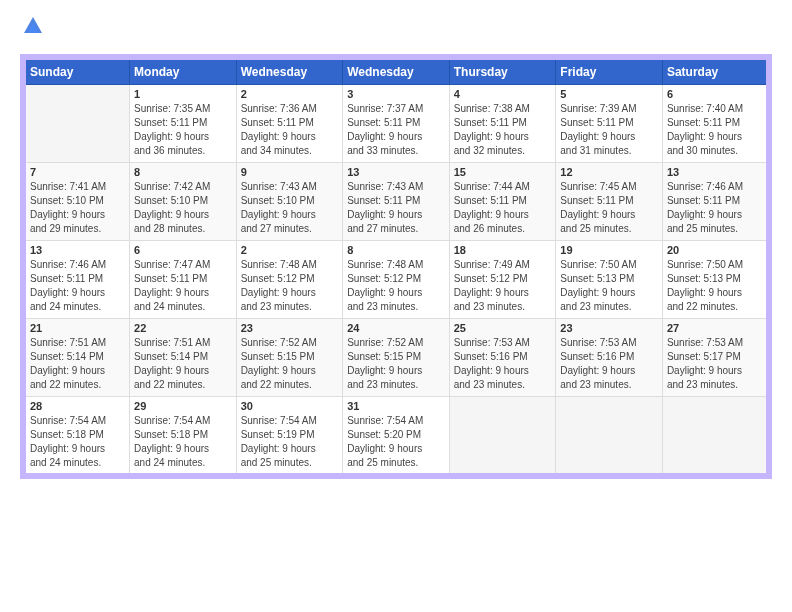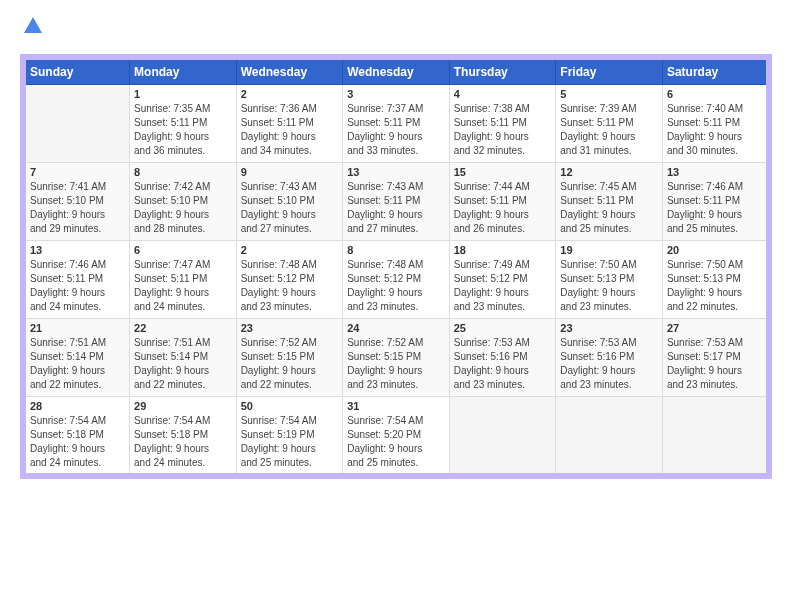--- a/index.html
+++ b/index.html
@@ -254,21 +254,21 @@
         <tr>
           <td>
             <span class="day-num">28</span>
             <div class="day-detail">Sunrise: 7:54 AM<br>Sunset: 5:18 PM<br>Daylight: 9 hours<br>and 24 minutes.</div>
           </td>
           <td>
             <span class="day-num">29</span>
             <div class="day-detail">Sunrise: 7:54 AM<br>Sunset: 5:18 PM<br>Daylight: 9 hours<br>and 24 minutes.</div>
           </td>
           <td>
-            <span class="day-num">50</span>
+            <span class="day-num">30</span>
             <div class="day-detail">Sunrise: 7:54 AM<br>Sunset: 5:19 PM<br>Daylight: 9 hours<br>and 25 minutes.</div>
           </td>
           <td>
             <span class="day-num">31</span>
             <div class="day-detail">Sunrise: 7:54 AM<br>Sunset: 5:20 PM<br>Daylight: 9 hours<br>and 25 minutes.</div>
           </td>
           <td class="empty-cell"></td>
           <td class="empty-cell"></td>
           <td class="empty-cell"></td>
         </tr>

